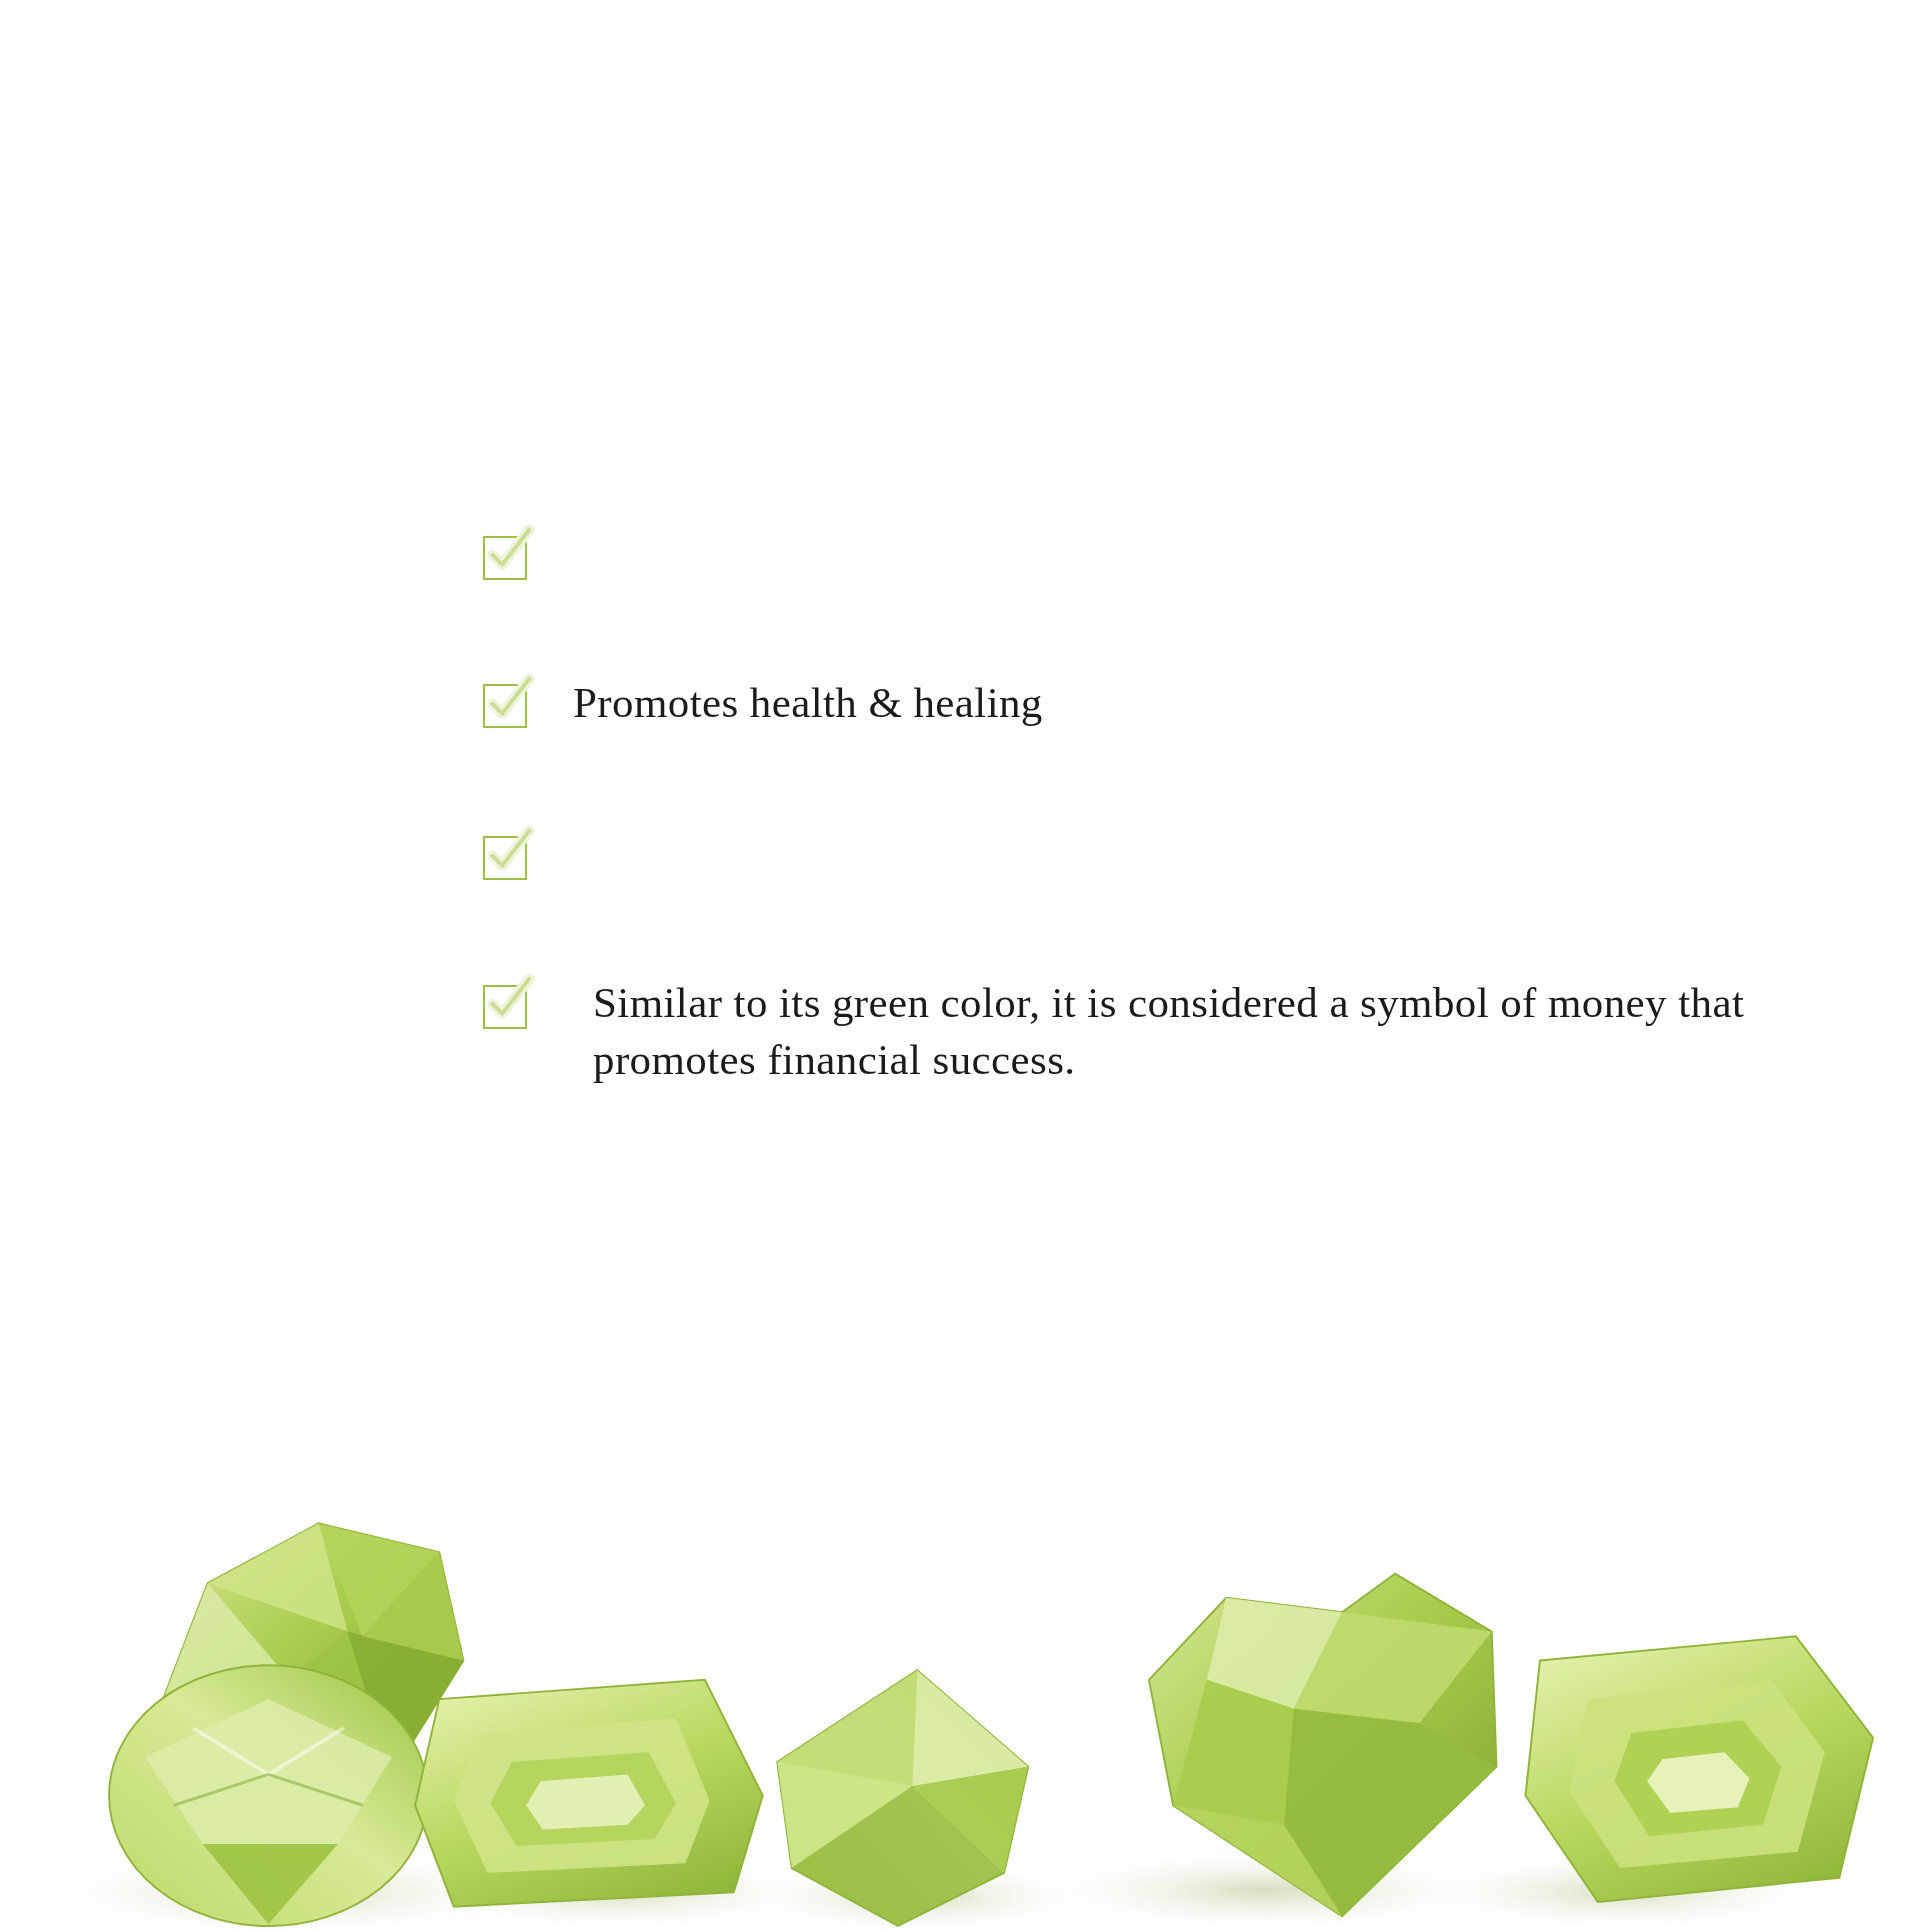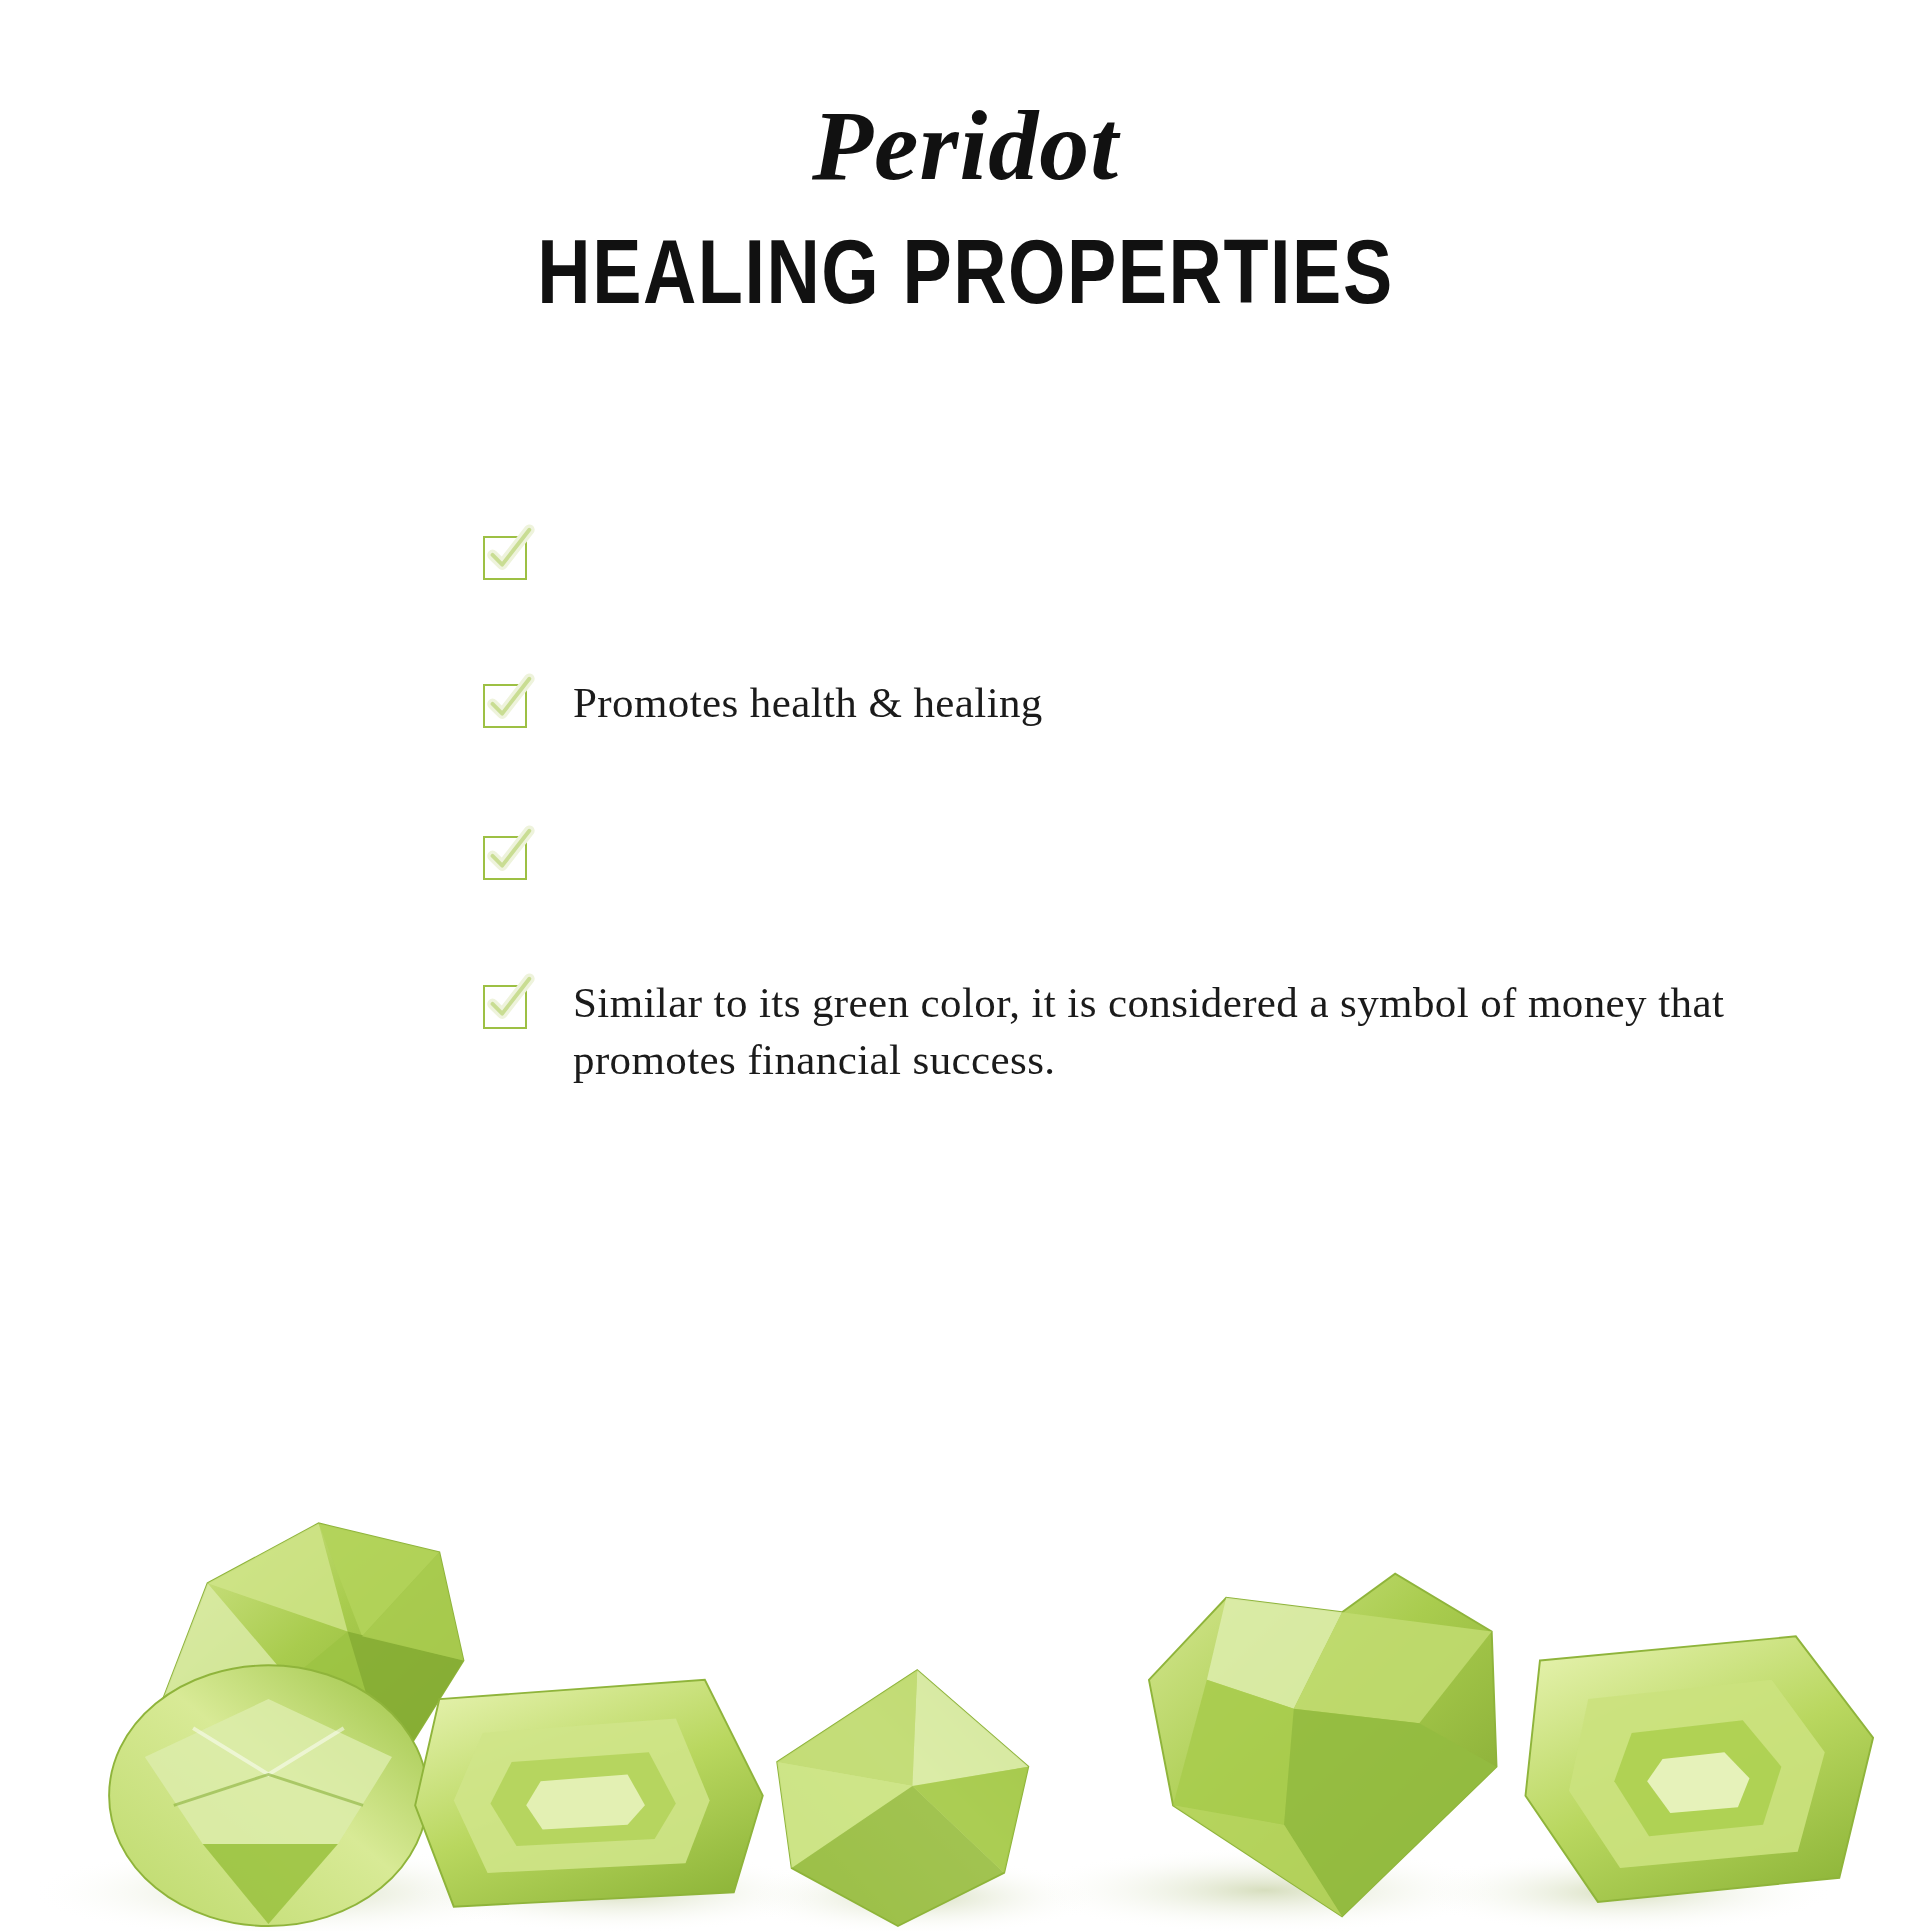--- a/index.html
+++ b/index.html
@@ -56,21 +56,21 @@
     position: absolute;
     top: 526px;
     left: 483px;
     width: 1313px;
   }
   .list-item {
     display: flex;
     align-items: flex-start;
     margin-bottom: 95px;
   }
-  .list-item:last-child { margin-bottom: 4px; }
+  .list-item:last-child { margin-bottom: 4px; gap: 20px; }
 
   .check-box {
     position: relative;
     flex: 0 0 auto;
     width: 44px;
     height: 44px;
     border: 2.9px solid #9dc044;
     box-sizing: border-box;
     margin-top: 9.7px;
     margin-right: 46px;
@@ -103,24 +103,20 @@
     height: 541px;
     overflow: hidden;
   }
   .gems svg { display: block; width: 1931px; height: 541px; }
 </style>
 </head>
 <body>
 
 <div class="page">
 
-  <div class="title-block">
-    <div class="title-script">Peridot</div>
-    <div class="title-main">HEALING PROPERTIES</div>
-  </div>
 
   <div class="list">
 
     <div class="list-item">
       <span class="check-box">
         <svg viewBox="0 0 62 62" xmlns="http://www.w3.org/2000/svg">
           <path d="M14 34 L24 44 L52 8" fill="none" stroke="#eef3dc" stroke-width="11" stroke-linecap="round" stroke-linejoin="round"></path>
           <path d="M14 34 L24 44 L52 8" fill="none" stroke="#c9dd93" stroke-width="4" stroke-linecap="round" stroke-linejoin="round"></path>
         </svg>
       </span>

